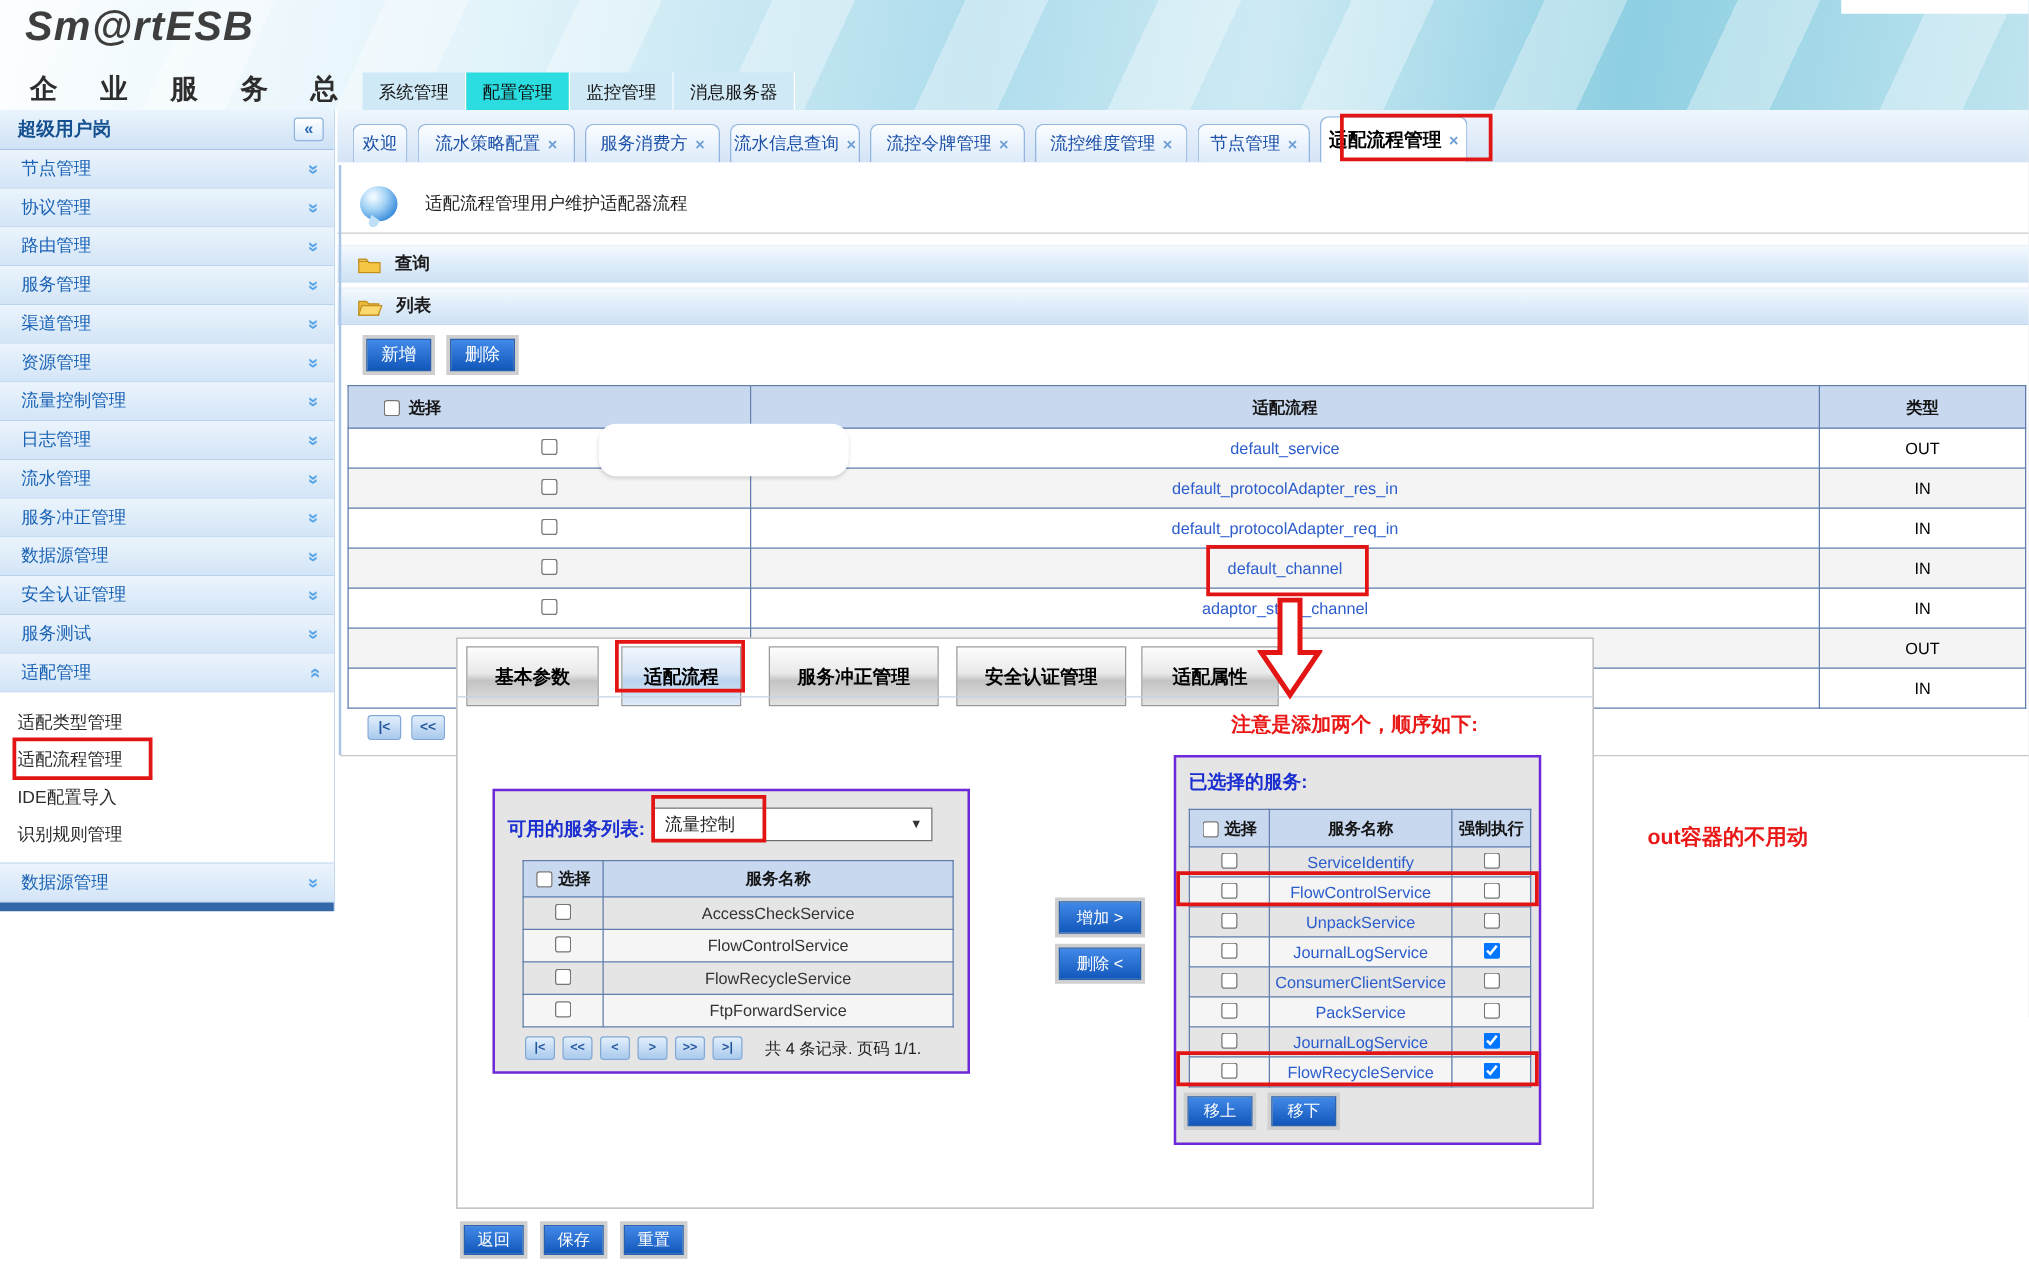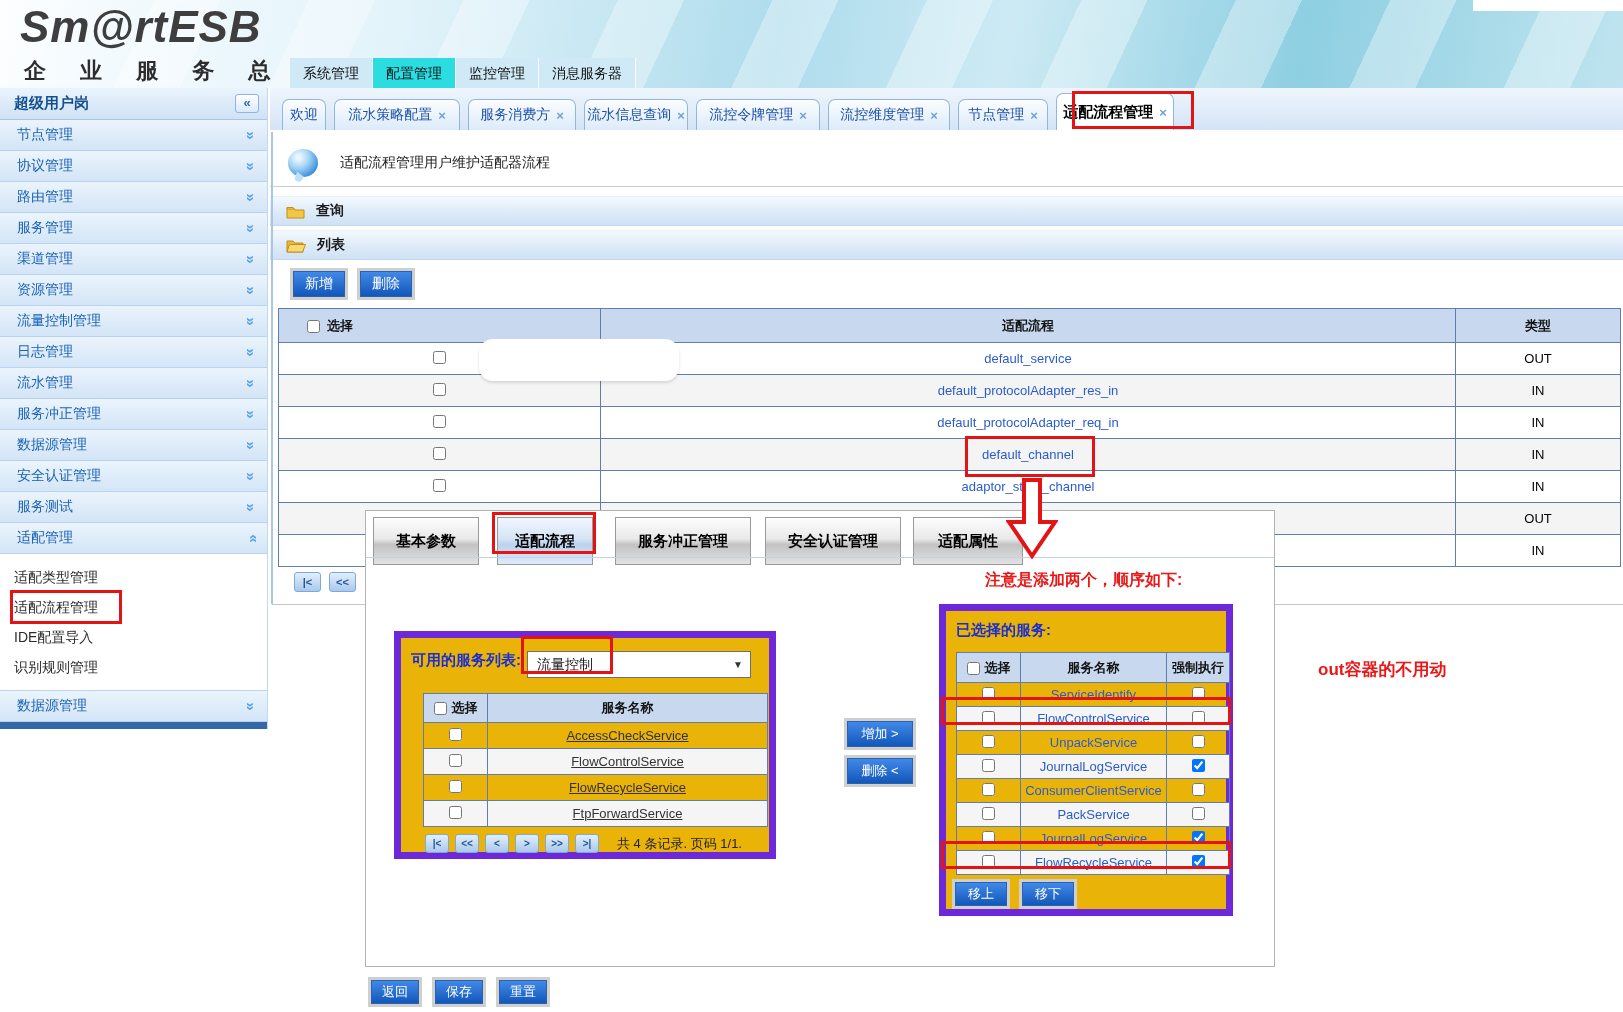--- a/index.html
+++ b/index.html
@@ -5,21 +5,21 @@
   * { margin:0; padding:0; box-sizing:border-box; }
   body { font-family:"Liberation Sans","DejaVu Sans",sans-serif; background:#888; }
   .screen { position:relative; width:1623px; height:1012px; background:#fff; overflow:hidden; font-family:"Liberation Sans","DejaVu Sans",sans-serif; }
 
   
   .banner { position:absolute; left:0; top:0; width:1623px; height:88px;
     background:linear-gradient(100deg,#fafdff 0%,#e2f3fa 25%,#aedcec 48%,#cdeaf4 62%,#8ecfe2 80%,#bfe4ef 100%); }
   .banner::before { content:""; position:absolute; inset:0;
     background:repeating-linear-gradient(115deg, rgba(255,255,255,.35) 0 60px, rgba(255,255,255,0) 60px 140px); }
   .banner-white-strip { position:absolute; right:0; top:0; width:150px; height:11px; background:#fff; }
-  .logo { position:absolute; left:20px; top:2px; font-size:44px; font-weight:bold; font-style:italic; color:#3e3e3e; letter-spacing:1px; }
+  .logo { position:absolute; left:20px; top:2px; font-size:33px; font-weight:bold; font-style:italic; color:#3e3e3e; letter-spacing:1px; }
   .logo-sub { position:absolute; left:24px; top:56px; font-size:22px; font-weight:bold; color:#2d2d2d; letter-spacing:14px; white-space:nowrap; }
   .topnav { position:absolute; left:290px; bottom:0; height:30px; display:flex; }
   .topnav-item { padding:0 13px; line-height:30px; font-size:14px; color:#111; background:#cfe9f6; border-right:1px solid #fff; cursor:pointer; white-space:nowrap; }
   .topnav-item.active { background:#2bdce0; }
 
   
   .sidebar { position:absolute; left:0; top:88px; width:268px; background:#fff; border-right:1px solid #c2d8ee; }
   .sidebar-header { height:32px; background:linear-gradient(#eaf4fd,#cfe2f5); border-bottom:1px solid #a9c6e8; display:flex; align-items:center; padding:0 8px 0 14px; color:#14508f; font-weight:bold; font-size:15px; }
   .collapse-btn { margin-left:auto; width:24px; height:19px; background:linear-gradient(#ffffff,#d9eafb); border:1px solid #8fb4dd; border-radius:3px; color:#2a6cb8; font-size:13px; font-weight:bold; text-align:center; line-height:16px; cursor:pointer; }
   .side-item { height:31px; background:linear-gradient(#ebf4fc,#d3e5f7); border-bottom:1px solid #b9d3ee; display:flex; align-items:center; padding:0 12px 0 17px; color:#1a62b5; font-size:14px; cursor:pointer; }
@@ -65,29 +65,29 @@
   .pg-btn { width:27px; height:20px; background:linear-gradient(#e2effc,#a9c9ec); border:1px solid #7fa8d8; border-radius:3px; color:#24569c; font-weight:bold; font-size:11px; text-align:center; line-height:18px; cursor:pointer; }
   .bottom-rule { position:absolute; left:272px; right:0; top:604px; border-top:1px solid #c6c6c6; }
 
   
   .dialog { position:absolute; left:365px; top:510px; width:910px; height:457px; background:#fff; border:1px solid #b2b2b2; z-index:10; }
   .dtab-row { position:absolute; left:7px; top:6px; display:flex; }
   .dtab { height:48px; font-size:15px; font-weight:bold; color:#000; background:linear-gradient(#fdfdfd,#e9e9e9 45%,#c3c3c3 58%,#e2e2e2); border:1px solid #9a9a9a; display:flex; align-items:center; justify-content:center; cursor:pointer; }
   .dtab.active { background:linear-gradient(#f0f6fd,#d6e5f7 45%,#bad3ef 58%,#dfeaf9); }
   .dtab-sep { position:absolute; left:0; right:0; top:46px; border-top:1px solid #c3d2e4; }
 
-  .panel { position:absolute; border:7px solid #6d28d9; background:#eab308; }
+  .panel { position:absolute; border:2px solid #6d28d9; background:#e5e5e5; }
   .avail-panel { left:28px; top:120px; width:382px; height:228px; }
-  .avail-row1 { display:flex; align-items:flex-start; padding:13px 8px 0 10px; }
+  .avail-row1 { display:flex; align-items:flex-end; padding:13px 8px 0 10px; }
   .blue-label { color:#1b2fd0; font-weight:bold; font-size:15px; white-space:nowrap; }
   .dropdown { margin-left:6px; width:224px; height:27px; border:1px solid #6f6f6f; background:#fff; display:flex; align-items:center; padding:0 7px 0 9px; font-size:14px; color:#222; cursor:pointer; }
   .dropdown .arrow { margin-left:auto; font-size:10px; color:#333; }
   .avail-table { margin:15px 0 0 22px; width:345px; }
   .avail-table th { height:29px; }
-  .avail-table td { height:26px; text-align:center; color:#333;text-decoration:underline; }
+  .avail-table td { height:26px; text-align:center; color:#333; }
   .avail-table tbody tr:nth-child(even) td { background:#f5f5f5; }
   .dlg-pager { margin:7px 0 0 24px; display:flex; align-items:center; gap:6px; }
   .pg-sm { width:24px; height:19px; background:linear-gradient(#e2effc,#a9c9ec); border:1px solid #7fa8d8; border-radius:3px; color:#24569c; font-weight:bold; font-size:10px; text-align:center; line-height:17px; cursor:pointer; }
   .pager-text { margin-left:12px; font-size:13px; color:#222; }
 
   .transfer { position:absolute; left:478px; top:207px; display:flex; flex-direction:column; gap:5px; }
   .transfer .bb { width:66px; text-align:center; padding:3px 0; font-size:13px; }
 
   .sel-panel { left:573px; top:93px; width:294px; height:312px; }
   .sel-label { padding:10px 0 0 10px; }

